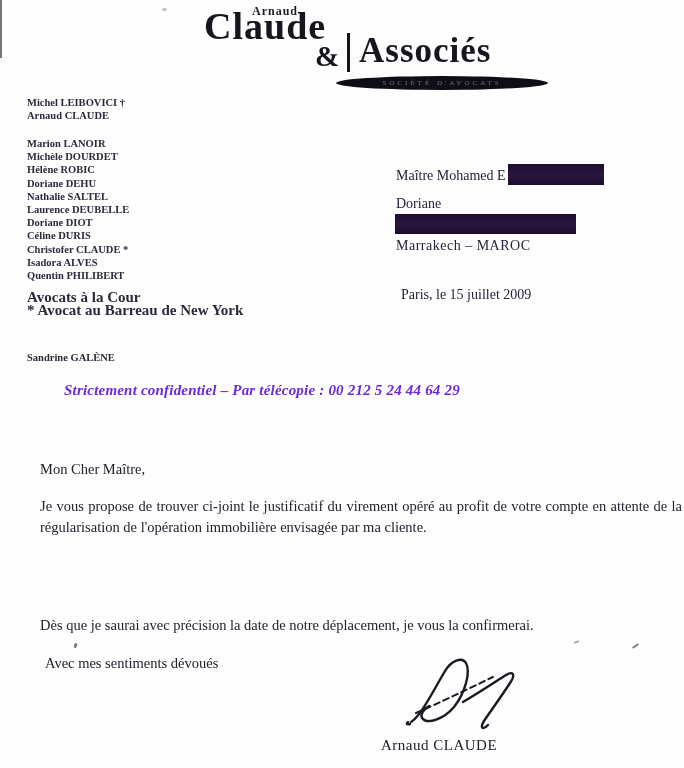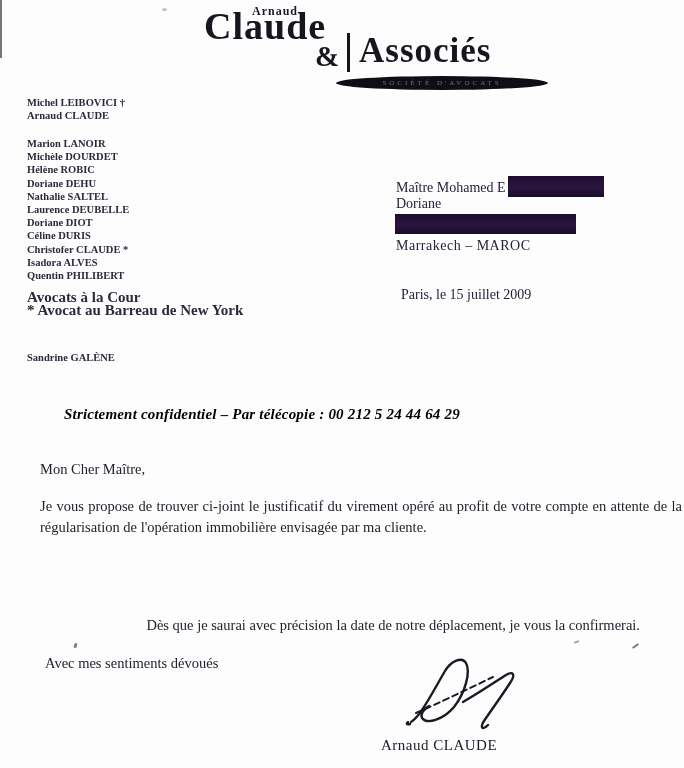--- a/index.html
+++ b/index.html
@@ -29,42 +29,42 @@
   
   .roster { left:27px; font-size:10.5px; font-weight:700; line-height:13.2px; color:#2a2a3c;
             filter:blur(0.2px); white-space:nowrap; }
   .partners   { top:96px; }
   .associates { top:137px; }
   .footnotes  { top:291px; font-size:15px; font-weight:600; line-height:12.5px; }
   .staff      { top:351px; }
 
   
   .recipient-line { left:396px; font-size:14px; color:#23233a; white-space:nowrap; }
-  .r1 { top:176px; }
+  .r1 { top:164px; }
   .r2 { top:196px; }
   .r4 { top:238px; letter-spacing:0.5px; }
   .redact {
     background:linear-gradient(180deg,#1d0e30 0%,#2b1540 55%,#1a0c2c 100%);
   }
   .redact-inline { display:inline-block; width:96px; height:21px; vertical-align:-5px; margin-left:2px; }
   .redact-block  { left:395px; top:214px; width:181px; height:20px; }
 
   .dateline { left:401px; top:287px; font-size:14px; color:#23233a; white-space:nowrap; }
 
   
   .scan-text { filter:blur(0.25px); }
   .confidential {
-    left:64px; top:406px; font-size:15px; font-weight:700; font-style:italic;
-    color:#000000; white-space:nowrap; letter-spacing:0.2px;text-align:right;
+    left:64px; top:382px; font-size:15px; font-weight:700; font-style:italic;
+    color:#6d28d9; white-space:nowrap; letter-spacing:0.2px;text-align:right;
   }
   .salutation { left:47px; top:459px; font-size:14.5px; }
   .para { left:40px; width:642px; font-size:14.5px; line-height:20.5px; text-align:justify; color:#22222e; }
   .p1 { top:496px; }
   .p2 { top:555px; }
-  .p3 { top:615px; width:600px; text-align:right; }
+  .p3 { top:615px; width:600px; text-align:left; }
   .closing { left:45px; top:653px; font-size:14.5px; }
 
   
   .signature-svg { left:404px; top:655px; }
   .signer-name { left:381px; top:737px; font-size:15px; color:#20202c; letter-spacing:0.5px; white-space:nowrap; }
 
   
   .edge-line { left:0; top:0; width:2px; height:58px; background:#3a3a44; opacity:0.7; }
   .speck-a { left:162px; top:8px;  width:5px; height:3px; background:#9a9a9a; border-radius:50%; opacity:0.6; }
   .speck-b { left:632px; top:645px; width:7px; height:2px; background:#55555f; transform:rotate(-35deg); opacity:0.8; }

